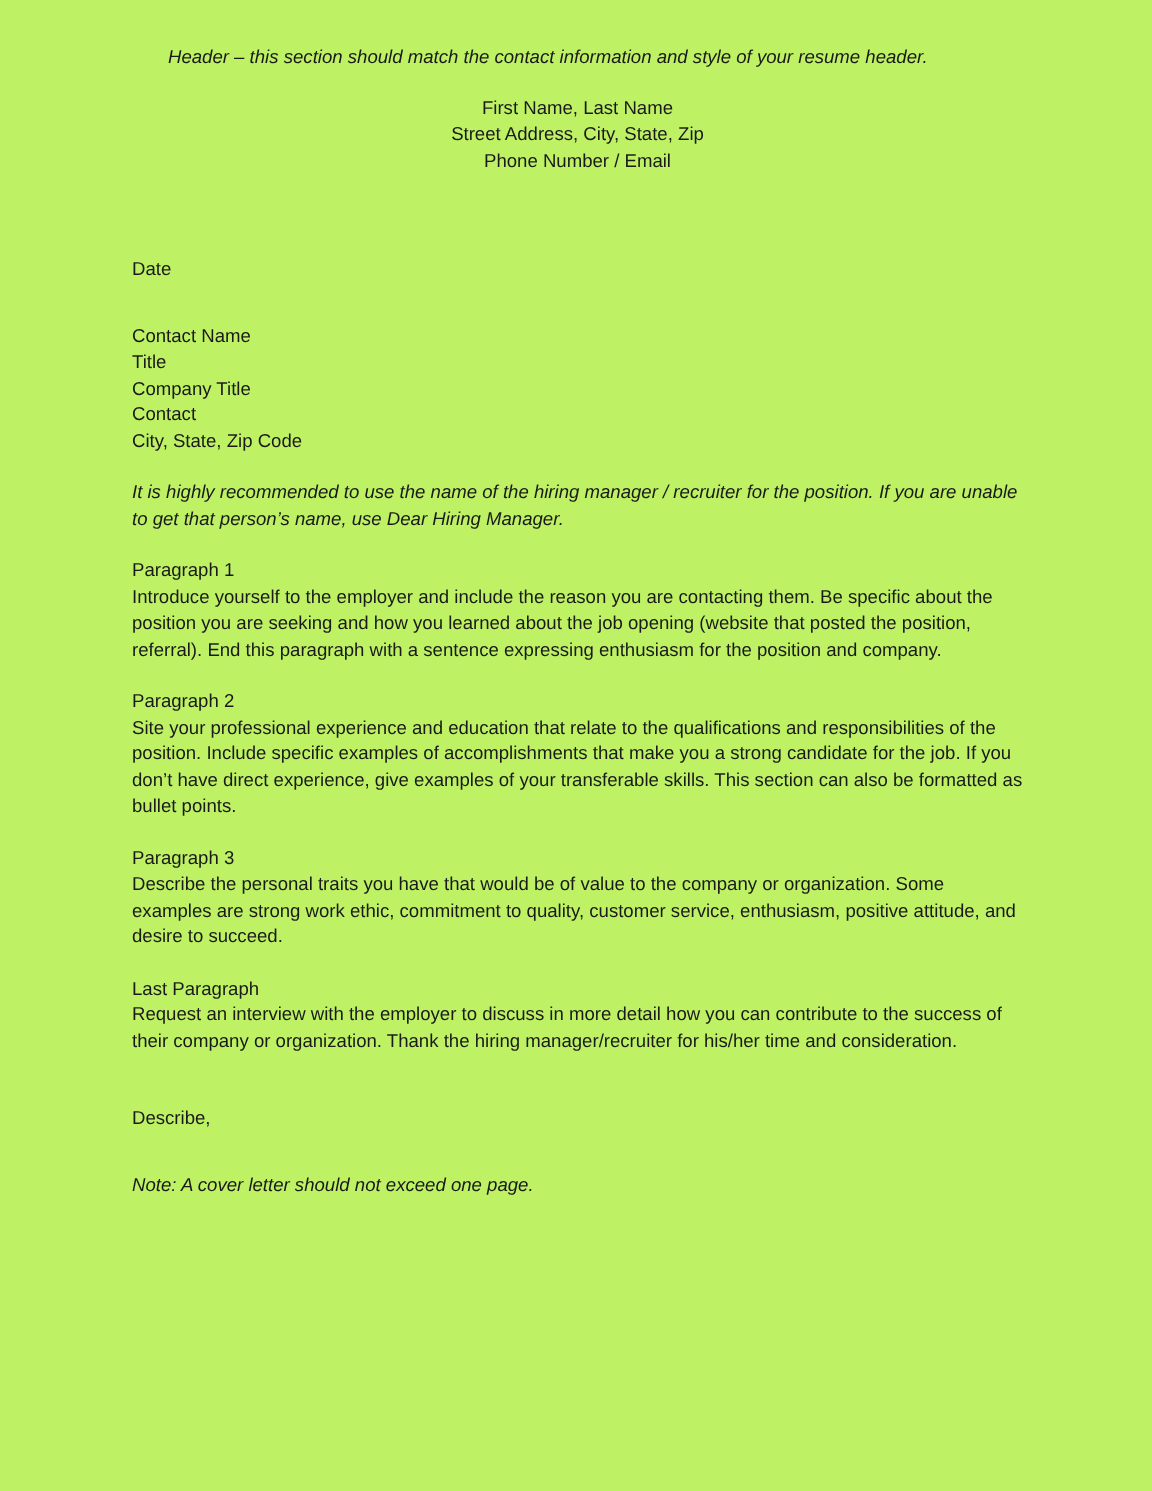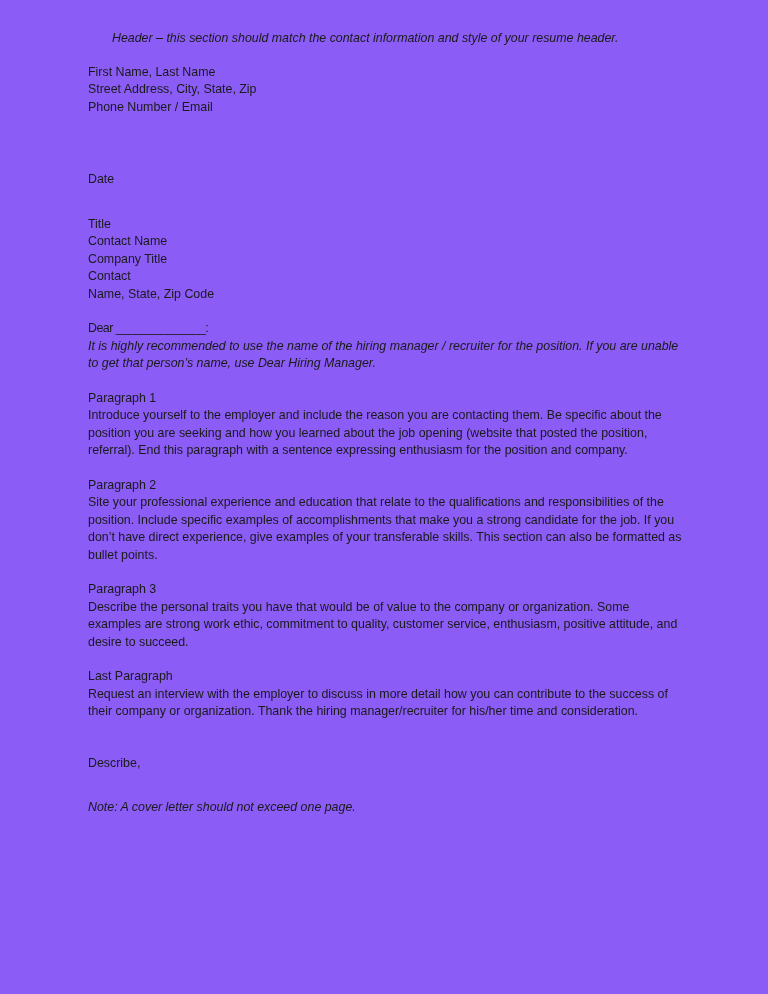--- a/index.html
+++ b/index.html
@@ -11,41 +11,41 @@
     width: 768px;
     height: 994px;
     font-family: "Liberation Sans", sans-serif;
     color: #1a1a1a;
     -webkit-font-smoothing: antialiased;
   }
   .page {
     position: relative;
     width: 768px;
     height: 994px;
-    background: #8b5cf6;
+    background: #bef264;
     box-sizing: border-box;
     padding: 30px 88px 0 88px;
   }
   .content {
     width: 594px;
   }
   .line,
   .para,
   .label {
     font-size: 12.4px;
     line-height: 17.5px;
     margin: 0;
     text-align: left;
     white-space: normal;
   }
   .italic {
     font-style: italic;
   }
   .centered {
-    text-align: left;
+    text-align: center;
   }
   .header-note {
     margin-left: 24px;
     margin-bottom: 16px;
   }
   .header-block {
     margin-bottom: 0;
   }
   .spacer-lg { height: 55px; }
   .spacer-md { height: 27px; }
@@ -70,30 +70,29 @@
       <p class="line centered">Phone Number / Email</p>
     </div>
 
     <div class="spacer-lg"></div>
 
     <p class="line">Date</p>
 
     <div class="spacer-md"></div>
 
     <div class="block">
+      <p class="line">Contact Name</p>
       <p class="line">Title</p>
-      <p class="line">Contact Name</p>
       <p class="line">Company Title</p>
       <p class="line">Contact</p>
-      <p class="line">Name, State, Zip Code</p>
+      <p class="line">City, State, Zip Code</p>
     </div>
 
     <div class="spacer-sm"></div>
 
-    <p class="line underscores">Dear ______________:</p>
     <p class="para italic">It is highly recommended to use the name of the hiring manager / recruiter for the position.  If you are unable to get that person’s name, use Dear Hiring Manager.</p>
 
     <div class="spacer-sm"></div>
 
     <div class="block">
       <p class="label">Paragraph 1</p>
       <p class="para">Introduce yourself to the employer and include the reason you are contacting them.  Be specific about the position you are seeking and how you learned about the job opening (website that posted the position, referral).  End this paragraph with a sentence expressing enthusiasm for the position and company.</p>
     </div>
 
     <div class="spacer-sm"></div>

